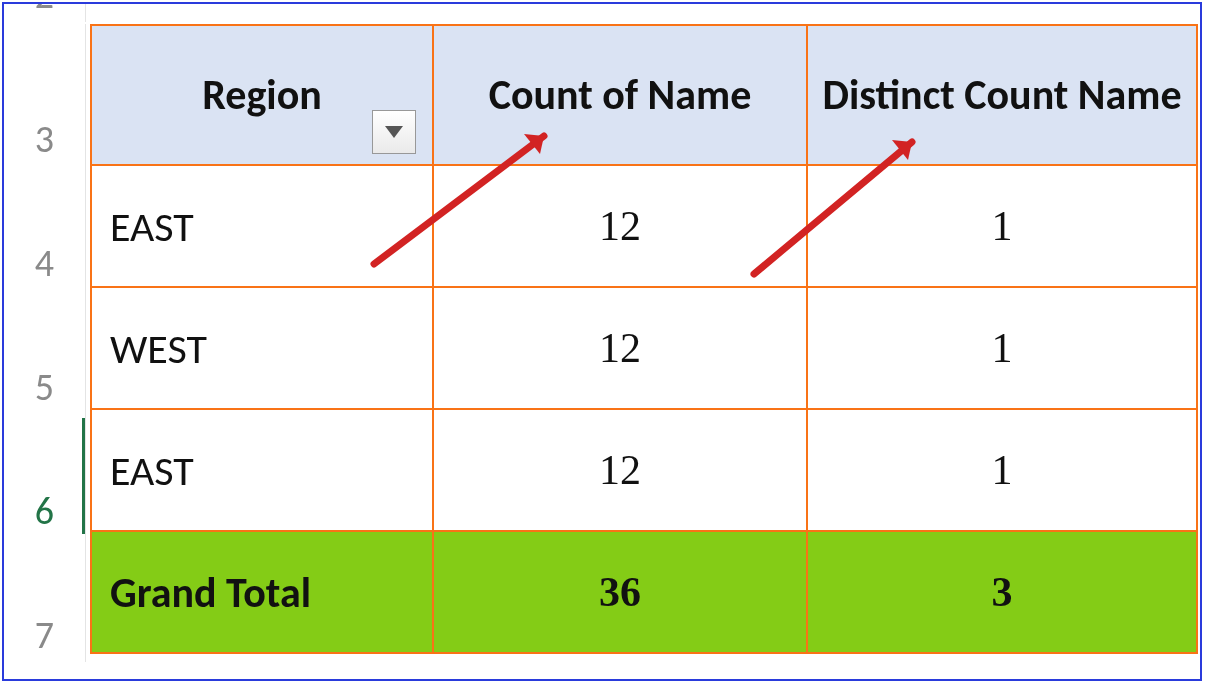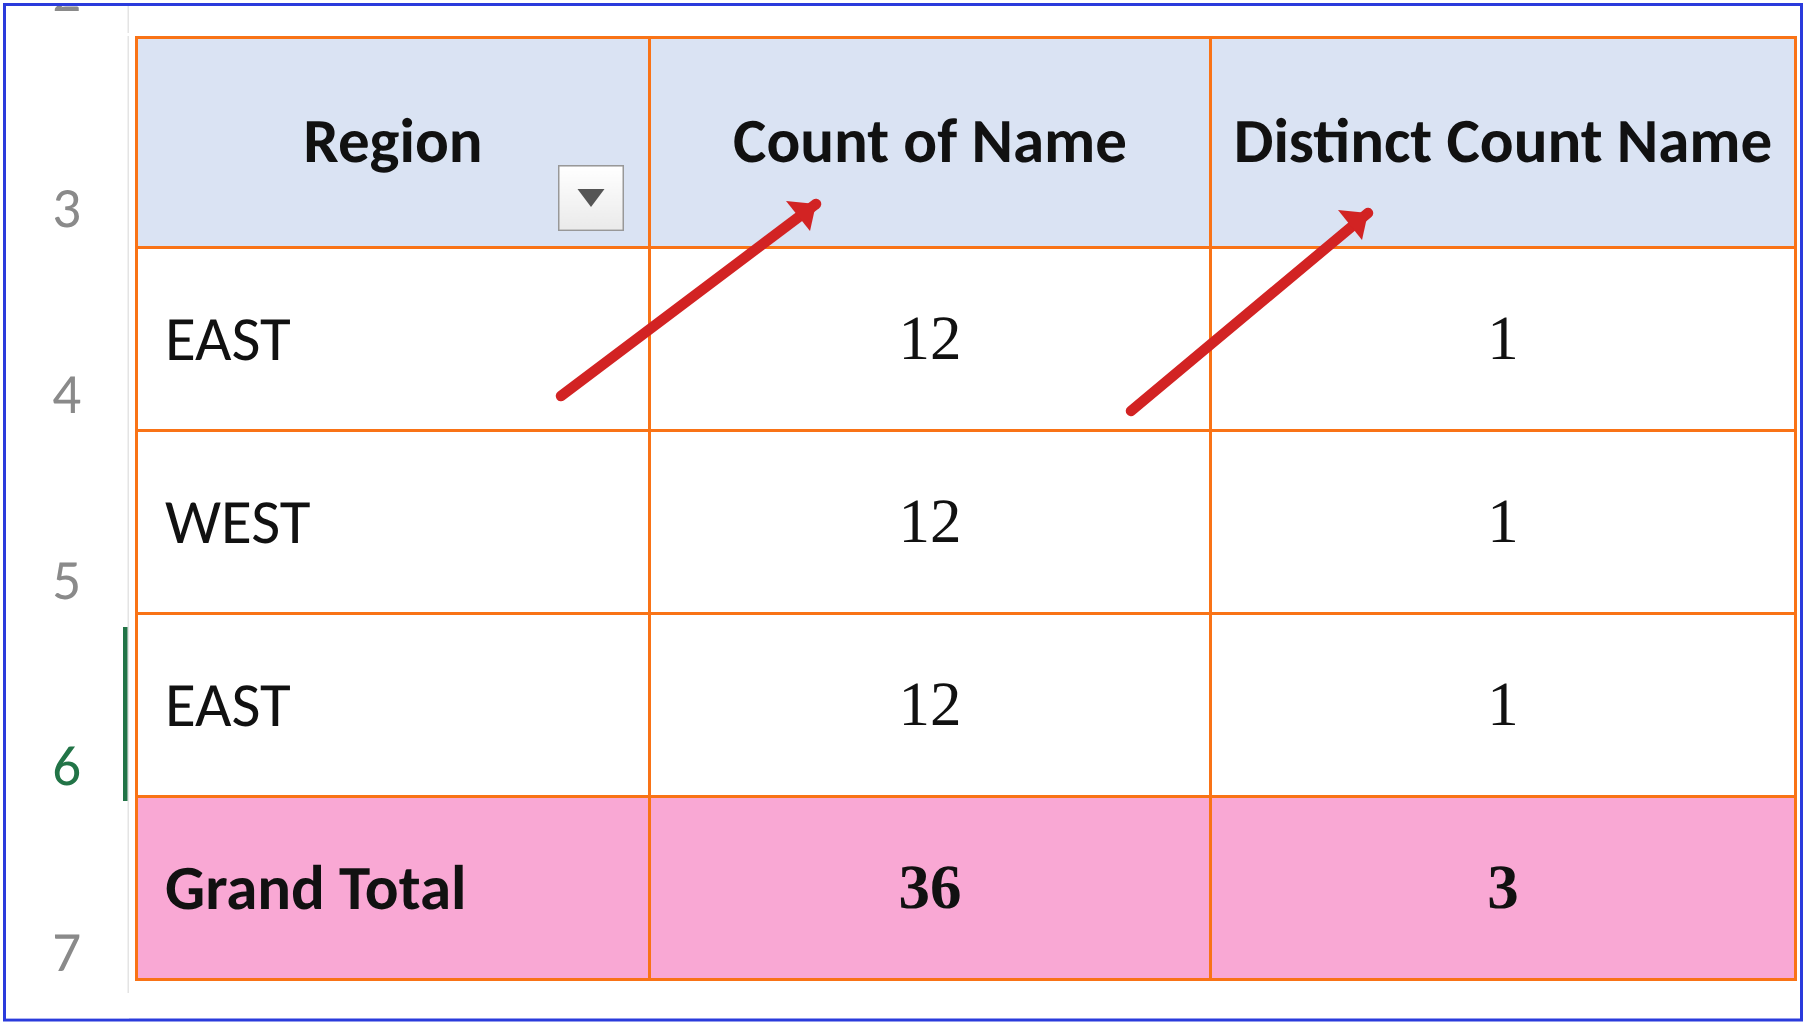--- a/index.html
+++ b/index.html
@@ -90,21 +90,21 @@
     color:#111111;
     height:122px;
     vertical-align:middle;
     padding:0 18px;
   }
   .pivot td.num{
     text-align:center;
     font-family:Liberation Serif, serif;
   }
   .pivot tr.total td{
-    background:#f9a8d4;
+    background:#84cc16;
     font-weight:700;
   }
 
   .col-a{width:342px;}
   .col-b{width:374px;}
   .col-c{width:390px;}
 
   .filter-btn{
     position:absolute;
     right:16px;

